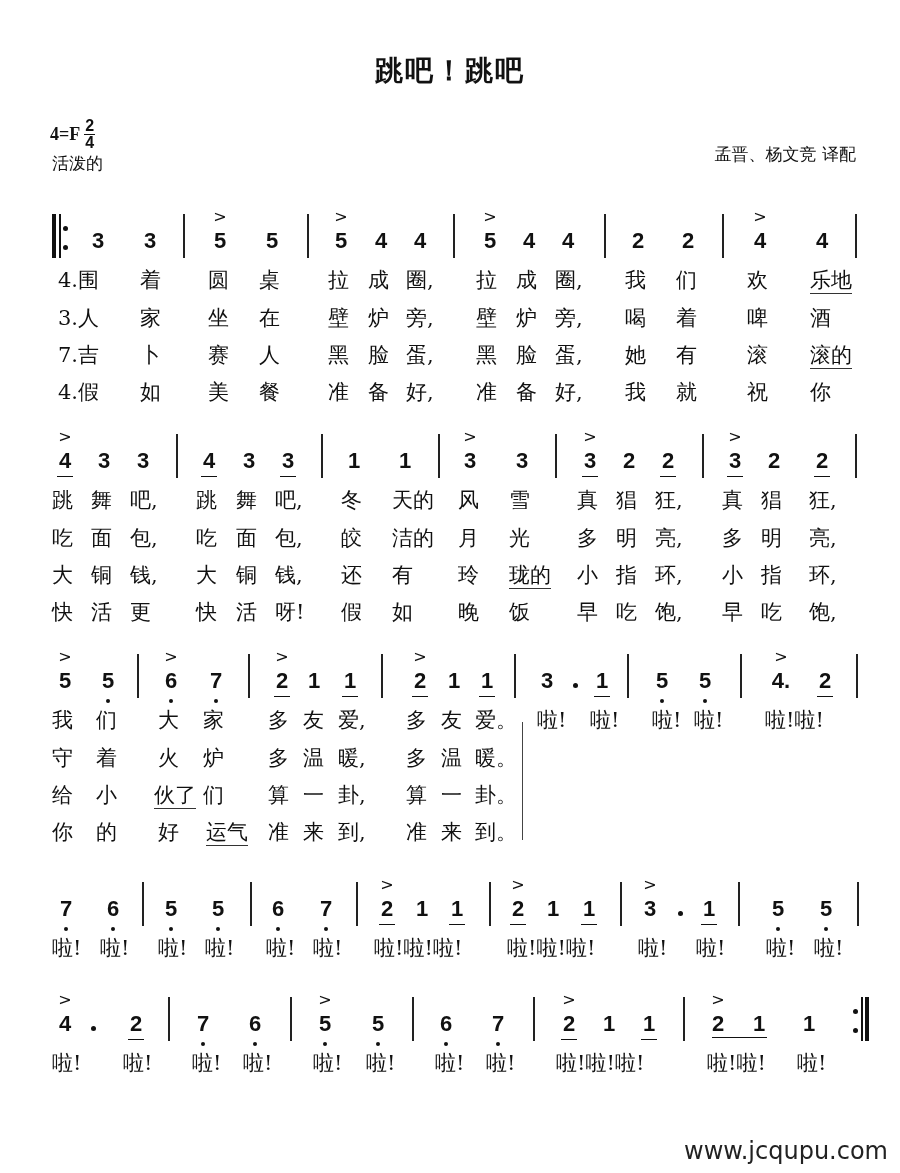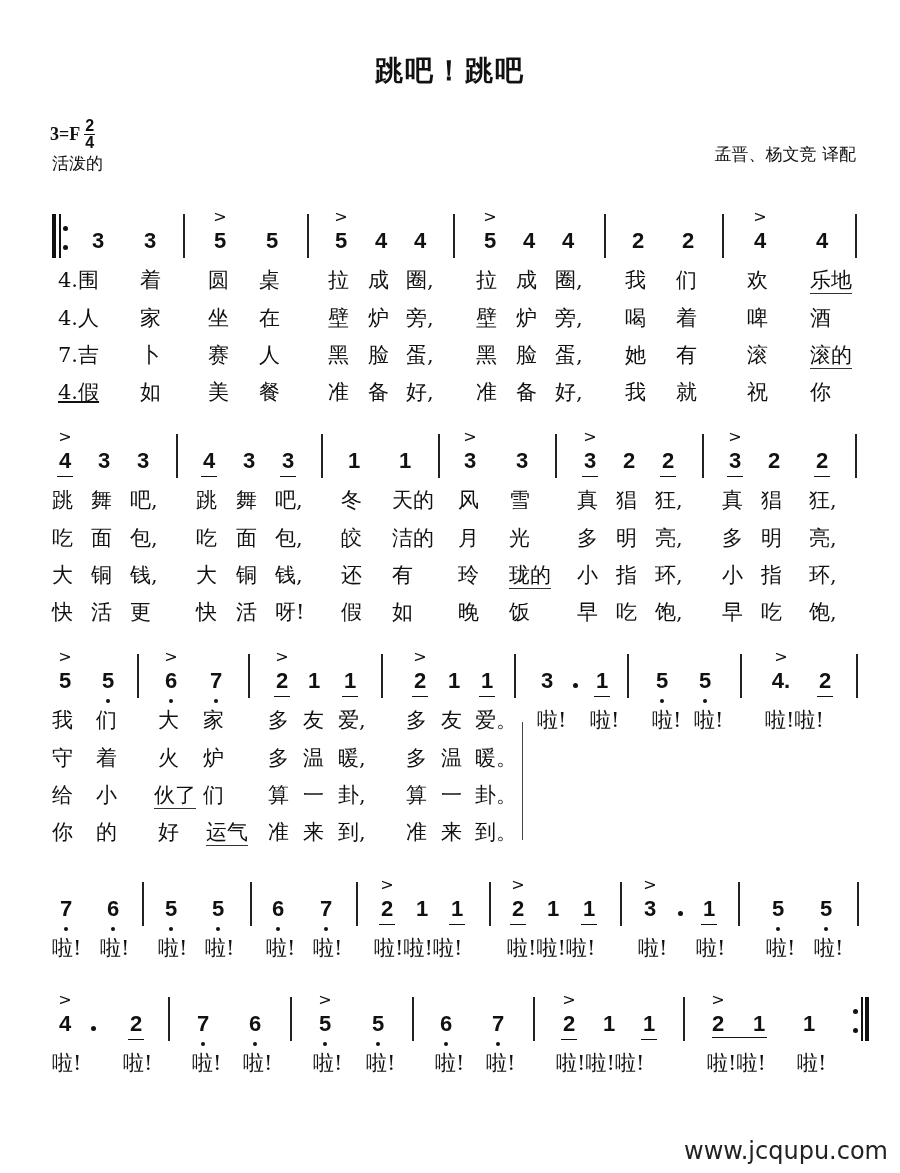--- a/index.html
+++ b/index.html
@@ -24,21 +24,21 @@
   .beam { position: absolute; border-bottom: 1.5px solid #111; }
   .brace { position: absolute; border-left: 1.5px solid #444; }
   .watermark { position: absolute; right: 12px; bottom: 8px; font-size: 24px; font-family: "DejaVu Sans", sans-serif; color: #222; }
 </style>
 </head>
 <body>
 
 <div class="title">跳吧！跳吧</div>
 
 <div class="key">
-  <span>3=F</span>
+  <span>4=F</span>
   <span class="frac">
     <span class="num">2</span>
     <span class="den">4</span>
   </span>
 </div>
 <div class="tempo">活泼的</div>
 <div class="credit">孟晋、杨文竞 译配</div>
 
 <div id="score">
     <div class="bar" style="left: 183px; top: 214px; height: 44px;"></div>
@@ -72,21 +72,21 @@
     <span class="lyric" style="left: 328px; top: 267px;">拉</span>
     <span class="lyric" style="left: 368px; top: 267px;">成</span>
     <span class="lyric" style="left: 406px; top: 267px;">圈,</span>
     <span class="lyric" style="left: 476px; top: 267px;">拉</span>
     <span class="lyric" style="left: 516px; top: 267px;">成</span>
     <span class="lyric" style="left: 555px; top: 267px;">圈,</span>
     <span class="lyric" style="left: 625px; top: 267px;">我</span>
     <span class="lyric" style="left: 676px; top: 267px;">们</span>
     <span class="lyric" style="left: 747px; top: 267px;">欢</span>
     <span class="lyric ul" style="left: 810px; top: 267px;">乐地</span>
-    <span class="lyric" style="left: 58px; top: 305px;">4.人</span>
+    <span class="lyric" style="left: 58px; top: 305px;">3.人</span>
     <span class="lyric" style="left: 140px; top: 305px;">家</span>
     <span class="lyric" style="left: 208px; top: 305px;">坐</span>
     <span class="lyric" style="left: 259px; top: 305px;">在</span>
     <span class="lyric" style="left: 328px; top: 305px;">壁</span>
     <span class="lyric" style="left: 368px; top: 305px;">炉</span>
     <span class="lyric" style="left: 406px; top: 305px;">旁,</span>
     <span class="lyric" style="left: 476px; top: 305px;">壁</span>
     <span class="lyric" style="left: 516px; top: 305px;">炉</span>
     <span class="lyric" style="left: 555px; top: 305px;">旁,</span>
     <span class="lyric" style="left: 625px; top: 305px;">喝</span>
@@ -100,21 +100,21 @@
     <span class="lyric" style="left: 328px; top: 342px;">黑</span>
     <span class="lyric" style="left: 368px; top: 342px;">脸</span>
     <span class="lyric" style="left: 406px; top: 342px;">蛋,</span>
     <span class="lyric" style="left: 476px; top: 342px;">黑</span>
     <span class="lyric" style="left: 516px; top: 342px;">脸</span>
     <span class="lyric" style="left: 555px; top: 342px;">蛋,</span>
     <span class="lyric" style="left: 625px; top: 342px;">她</span>
     <span class="lyric" style="left: 676px; top: 342px;">有</span>
     <span class="lyric" style="left: 747px; top: 342px;">滚</span>
     <span class="lyric ul" style="left: 810px; top: 342px;">滚的</span>
-    <span class="lyric" style="left: 58px; top: 379px; text-decoration: underline;">4.假</span>
+    <span class="lyric" style="left: 58px; top: 379px;">4.假</span>
     <span class="lyric" style="left: 140px; top: 379px;">如</span>
     <span class="lyric" style="left: 208px; top: 379px;">美</span>
     <span class="lyric" style="left: 259px; top: 379px;">餐</span>
     <span class="lyric" style="left: 328px; top: 379px;">准</span>
     <span class="lyric" style="left: 368px; top: 379px;">备</span>
     <span class="lyric" style="left: 406px; top: 379px;">好,</span>
     <span class="lyric" style="left: 476px; top: 379px;">准</span>
     <span class="lyric" style="left: 516px; top: 379px;">备</span>
     <span class="lyric" style="left: 555px; top: 379px;">好,</span>
     <span class="lyric" style="left: 625px; top: 379px;">我</span>

